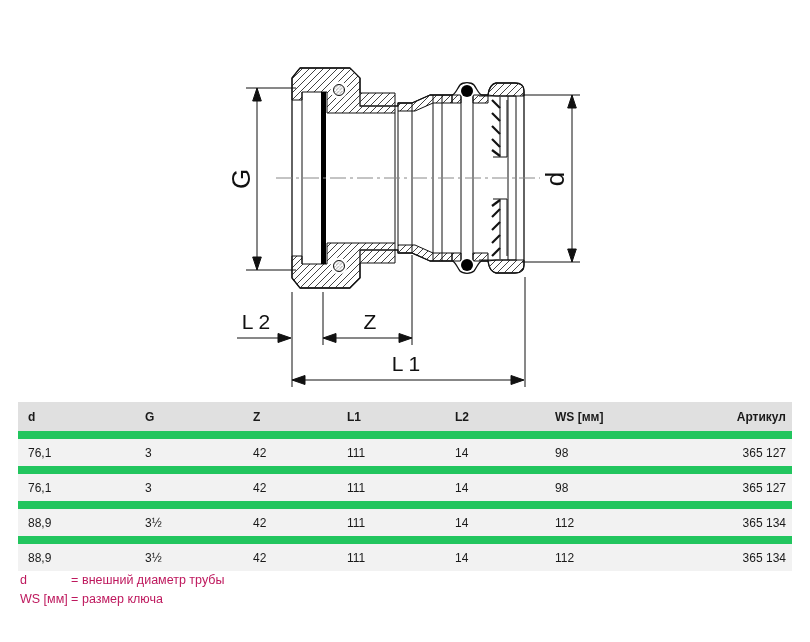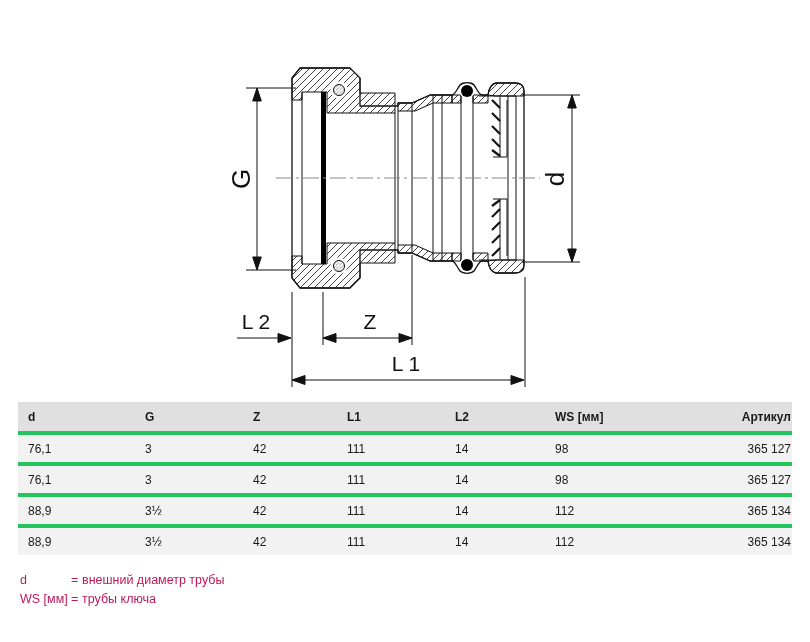--- a/index.html
+++ b/index.html
@@ -7,23 +7,23 @@
         font-family:"Liberation Sans", sans-serif;}
   
   .drawing{position:absolute;left:0;top:0;}
   .dimtxt{font-family:"Liberation Sans", sans-serif;fill:#111;font-size:26px;}
   .dimtxt-s{font-family:"Liberation Sans", sans-serif;fill:#111;font-size:21px;}
   
   table.dims{position:absolute;left:18px;top:402px;width:774px;border-collapse:separate;
              border-spacing:0;font-size:12px;color:#1a1a1a;table-layout:fixed;}
   table.dims th{background:#e0e0e0;height:29px;text-align:left;padding:0 0 0 10px;
                 font-weight:700;vertical-align:middle;}
-  table.dims td{background:#f2f2f2;height:27px;border-top:4px solid #22c55e;
+  table.dims td{background:#f2f2f2;height:27px;border-top:8px solid #22c55e;
                 padding:0 0 0 10px;vertical-align:middle;}
-  table.dims th.num-r, table.dims td.num-r{text-align:right;padding:0 1px 0 0;}
+  table.dims th.num-r, table.dims td.num-r{text-align:right;padding:0 6px 0 0;}
   
   .legend{position:absolute;left:20px;top:571px;color:#be185d;font-size:12.5px;line-height:19px;}
   .legend-term{display:inline-block;width:51px;}
   .legend-eq{display:inline-block;width:11px;}
 </style>
 </head>
 <body>
 
 <div class="page">
 
@@ -226,17 +226,17 @@
         <td class="num-r">365 134</td>
       </tr>
     </tbody>
   </table>
 
   <div class="legend">
     <div>
       <span class="legend-term">d</span><span class="legend-eq">=</span><span>внешний диаметр трубы</span>
     </div>
     <div>
-      <span class="legend-term">WS [мм]</span><span class="legend-eq">=</span><span>трубы ключа</span>
+      <span class="legend-term">WS [мм]</span><span class="legend-eq">=</span><span>размер ключа</span>
     </div>
   </div>
 
 </div>
 
 </body></html>

